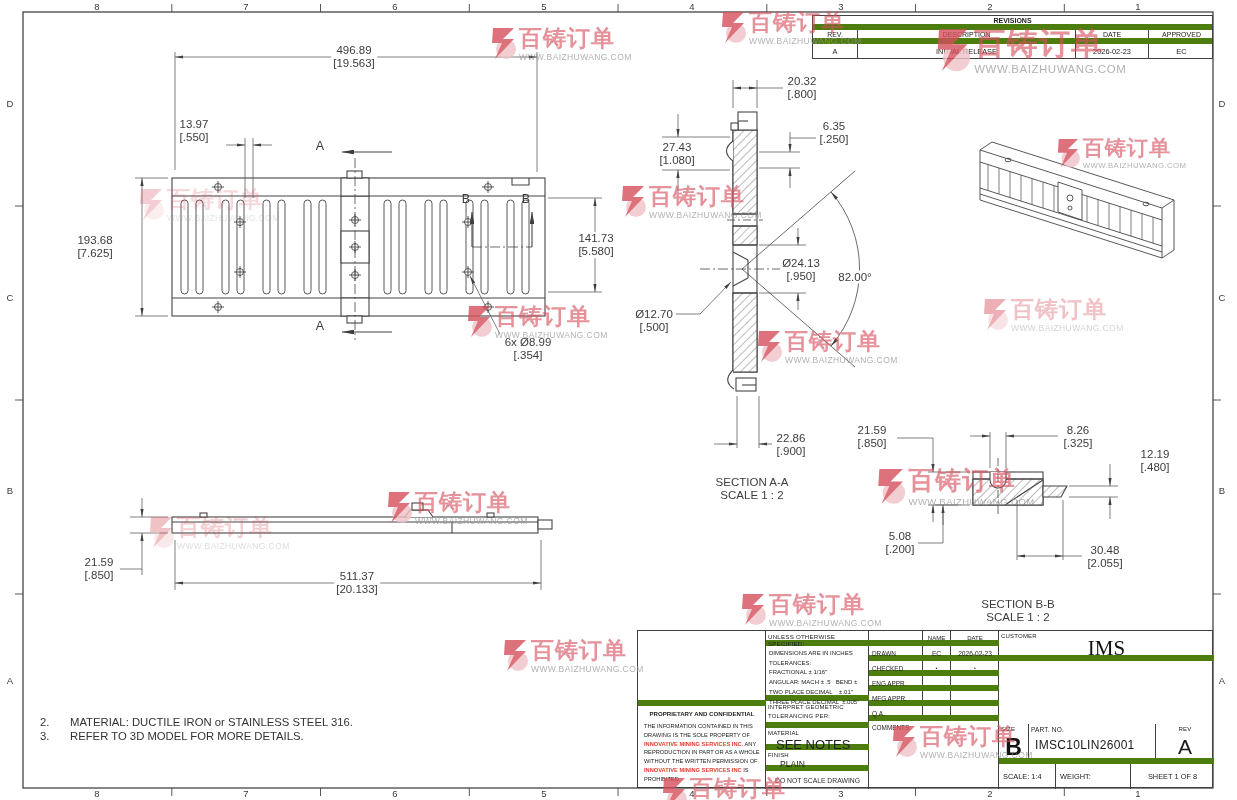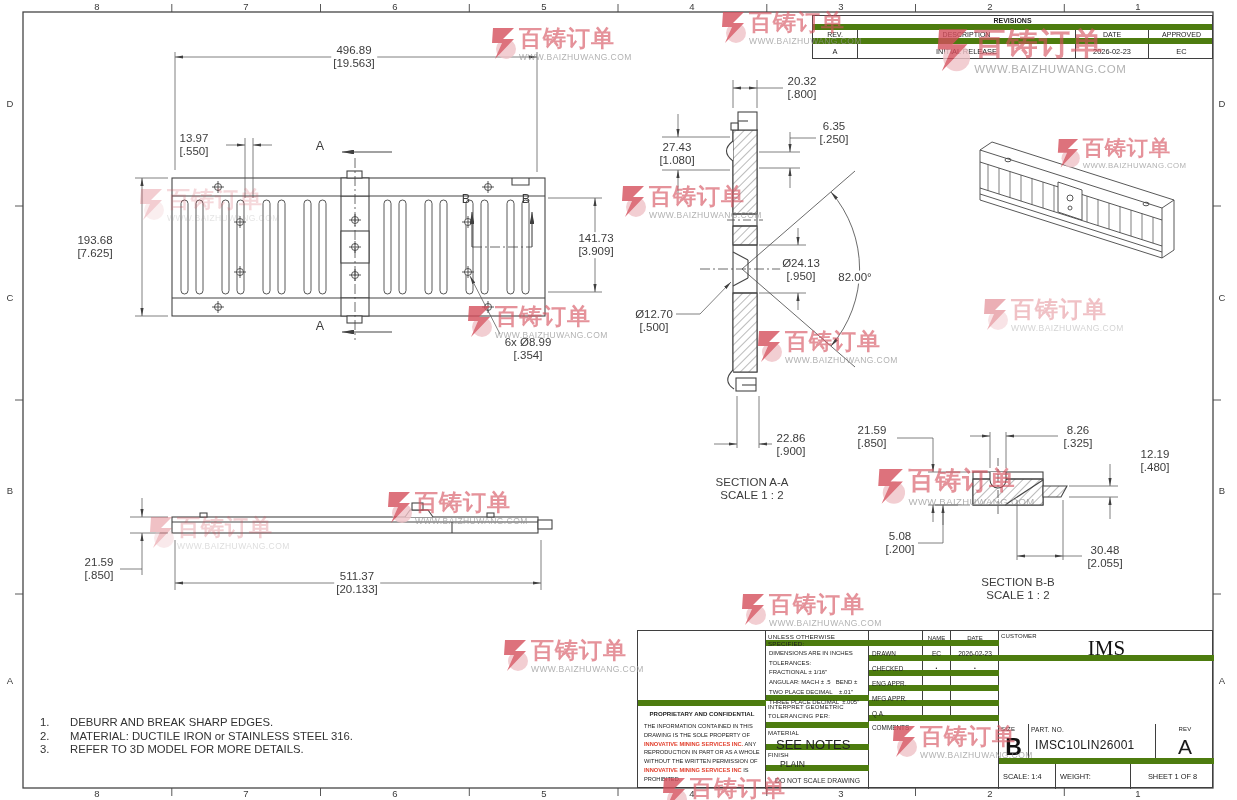--- a/index.html
+++ b/index.html
@@ -318,31 +318,31 @@
 <div class="zone" style="left:10px;top:680px">A</div>
 <div class="zone" style="left:1222px;top:103px">D</div>
 <div class="zone" style="left:1222px;top:297px">C</div>
 <div class="zone" style="left:1222px;top:490px">B</div>
 <div class="zone" style="left:1222px;top:680px">A</div>
 
 <div class="dim" style="left:354px;top:57px">
     <div>496.89</div>
     <div>[19.563]</div>
   </div>
-<div class="dim" style="left:194px;top:145px">
+<div class="dim" style="left:194px;top:131px">
     <div>13.97</div>
     <div>[.550]</div>
   </div>
 <div class="dim" style="left:95px;top:247px">
     <div>193.68</div>
     <div>[7.625]</div>
   </div>
 <div class="dim" style="left:596px;top:245px">
     <div>141.73</div>
-    <div>[3.909]</div>
+    <div>[5.580]</div>
   </div>
 <div class="dim" style="left:528px;top:349px">
     <div>6x Ø8.99</div>
     <div>[.354]</div>
   </div>
 <div class="dim" style="left:802px;top:88px">
     <div>20.32</div>
     <div>[.800]</div>
   </div>
 <div class="dim" style="left:677px;top:154px">
@@ -398,27 +398,26 @@
   </div>
 
 <div class="seclabel" style="left:320px;top:146px">A</div>
 <div class="seclabel" style="left:320px;top:326px">A</div>
 <div class="seclabel" style="left:466px;top:199px">B</div>
 <div class="seclabel" style="left:526px;top:199px">B</div>
 <div class="cap" style="left:752px;top:489px">
     <div>SECTION A-A</div>
     <div>SCALE 1 : 2</div>
   </div>
-<div class="cap" style="left:1018px;top:589px">
+<div class="cap" style="left:1018px;top:611px">
     <div>SECTION B-B</div>
     <div>SCALE 1 : 2</div>
   </div>
 
 <div class="notes">
-  <div><span class="nnum">1.</span><span>DEBURR AND BREAK SHARP EDGES.</span></div>
   <div><span class="nnum">2.</span><span>MATERIAL: DUCTILE IRON or STAINLESS STEEL 316.</span></div>
   <div><span class="nnum">3.</span><span>REFER TO 3D MODEL FOR MORE DETAILS.</span></div>
 </div>
 
 <div class="panel" style="left:812px;top:15px;width:401px;height:44px">
   <div class="c bb ctr hdr7" style="left:0;top:0;width:100%;height:14px;font-weight:bold">REVISIONS</div>
   <div class="c bb" style="left:0;top:14px;width:100%;height:14px">
     <div class="c br ctr hdr7" style="left:0;top:0;width:45px;height:100%">REV.</div>
     <div class="c br ctr hdr7" style="left:45px;top:0;width:218px;height:100%">DESCRIPTION</div>
     <div class="c br ctr hdr7" style="left:263px;top:0;width:73px;height:100%">DATE</div>

